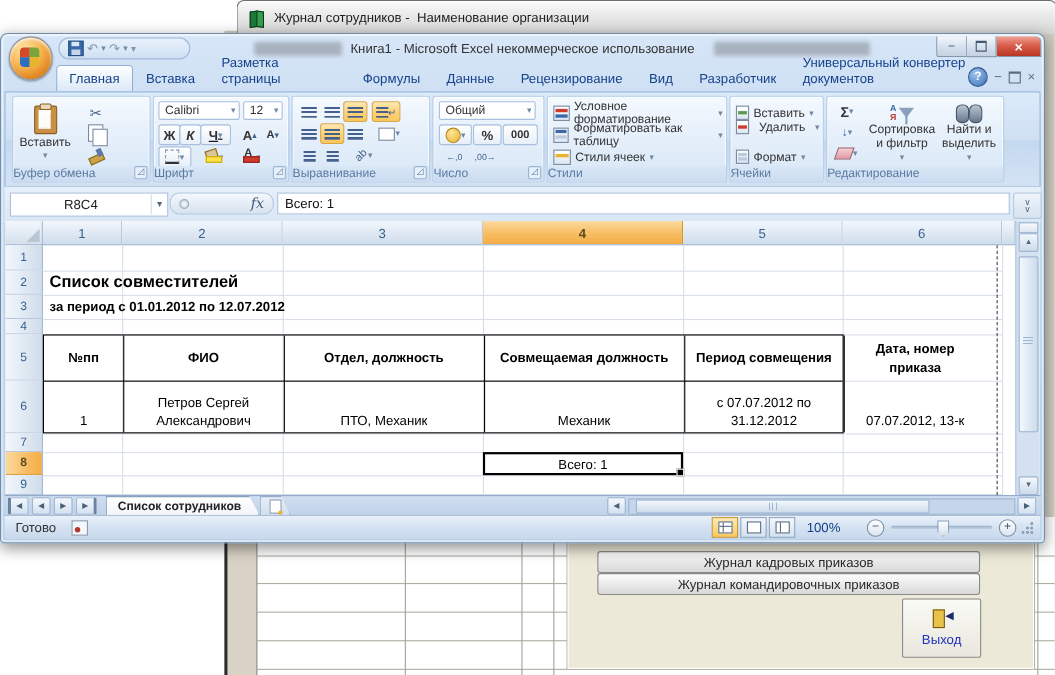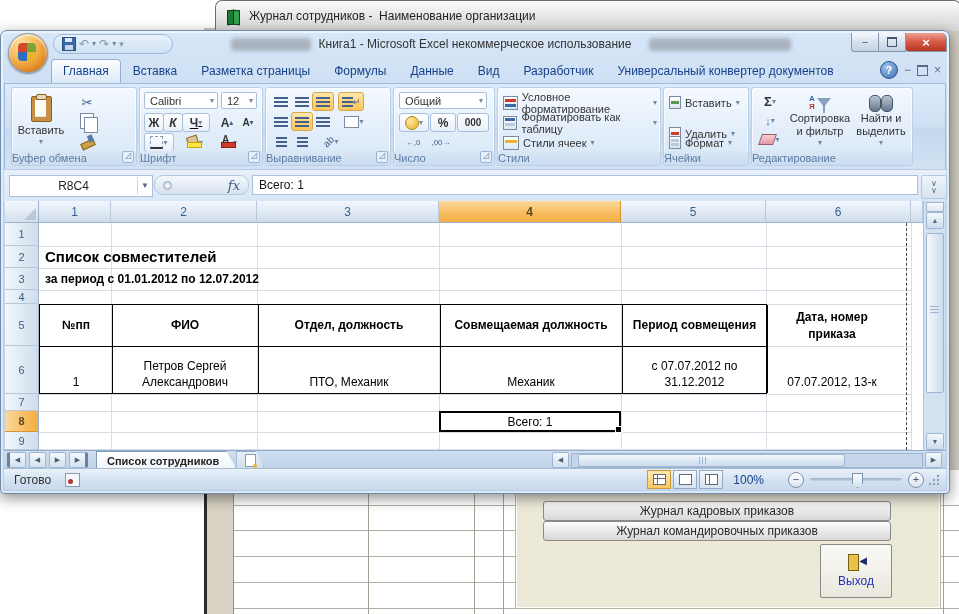--- a/index.html
+++ b/index.html
@@ -272,20 +272,21 @@
       <span class="car">▾</span>
       <span class="ic" style="font-size:9px">▾</span>
     </div>
 
     <div class="abs tabrow">
       <div class="rtab active">Главная</div>
       <div class="rtab">Вставка</div>
       <div class="rtab">Разметка страницы</div>
       <div class="rtab">Формулы</div>
       <div class="rtab">Данные</div>
+      <div class="rtab">Рецензирование</div>
       <div class="rtab">Вид</div>
       <div class="rtab">Разработчик</div>
       <div class="rtab">Универсальный конвертер документов</div>
     </div>
     <div class="abs tabctrl">
       <span class="helpc">?</span>
       <span class="mini">−</span>
       <span class="minibox"></span>
       <span class="mini">×</span>
     </div>
@@ -454,21 +455,21 @@
       </div>
 
       <div class="rgroup" style="left:658px;width:84px">
         <div class="abs rbtn" style="left:4px;top:5px;height:17px;justify-content:flex-start;gap:4px;width:76px">
           <span class="stylic" style="width:10px;height:11px">
               <i style="top:4px;background:#5a9a4a"></i>
             </span>
           <span class="smlbl">Вставить</span>
             <span class="car">▾</span>
           </div>
-        <div class="abs rbtn" style="left:4px;top:36px;height:17px;justify-content:flex-start;gap:4px;width:76px">
+        <div class="abs rbtn" style="left:4px;top:18px;height:17px;justify-content:space-between;gap:4px;width:76px">
           <span class="stylic" style="width:10px;height:11px">
               <i style="top:4px;background:#d03a2a"></i>
             </span>
           <span class="smlbl">Удалить</span>
             <span class="car">▾</span>
           </div>
         <div class="abs rbtn" style="left:4px;top:45px;height:17px;justify-content:flex-start;gap:4px;width:76px">
           <span class="stylic" style="width:10px;height:11px">
               <i style="top:2px;background:#b9cade"></i>
               <i style="top:6px;background:#b9cade"></i>

